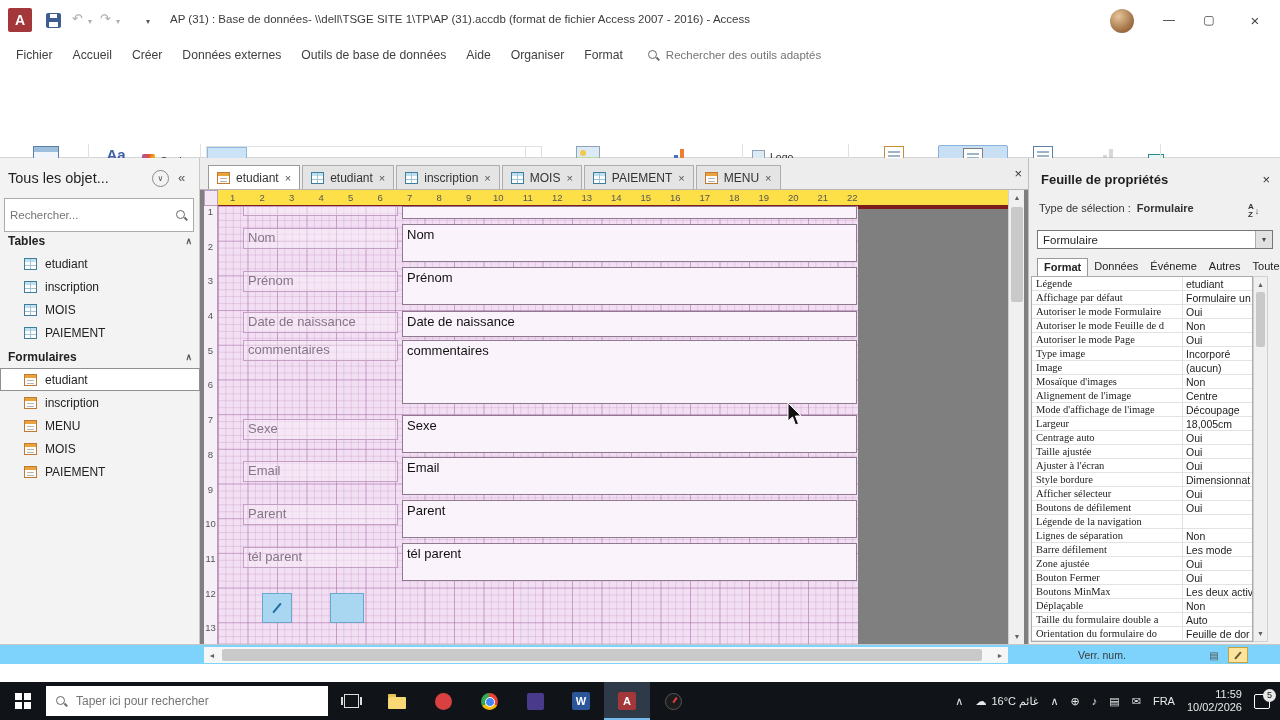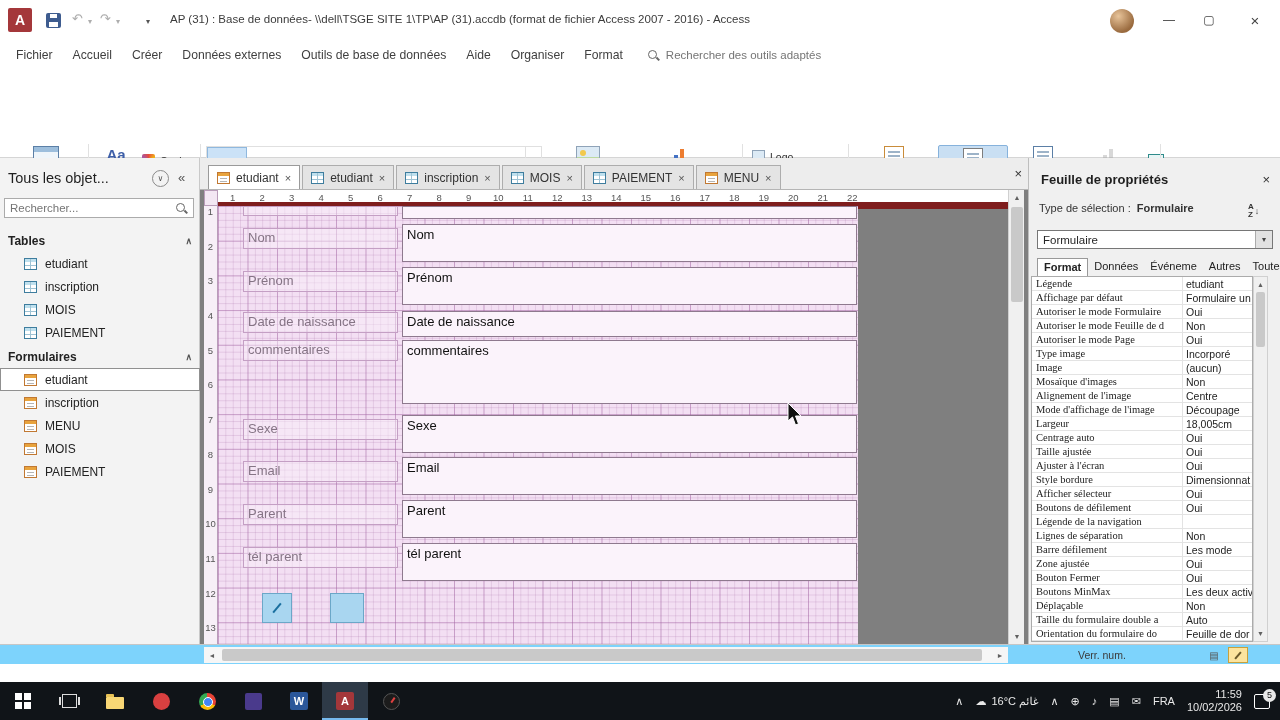--- a/index.html
+++ b/index.html
@@ -68,42 +68,42 @@
 .ic-card.blue{border-color:#5B7FA6;}
 .ic-card::after{content:"";position:absolute;left:3px;right:3px;top:4px;height:1.5px;background:#9DB3C8;box-shadow:0 4px 0 #9DB3C8,0 8px 0 #9DB3C8,0 12px 0 #9DB3C8;}
 .mini-tool{position:absolute;width:16px;height:15px;border:1px solid #2E8B8B;background:#E8F5F5;}
 .ribbon-collapse{position:absolute;left:1248px;top:136px;font-size:10px;color:#555;}
 
 
 .navpane{left:0;top:158px;width:200px;height:486px;background:#F3F3F3;border-right:1px solid #C9C9C9;}
 .nav-title{position:absolute;left:8px;top:12px;font-size:14.5px;color:#1f1f1f;white-space:nowrap;}
 .circbtn{position:absolute;width:17px;height:17px;border:1px solid #8a8a8a;border-radius:50%;display:flex;align-items:center;justify-content:center;font-size:8px;color:#555;}
 .nav-collapse{position:absolute;left:178px;top:12px;font-size:13px;color:#555;}
-.nav-search{position:absolute;left:4px;top:40px;width:190px;height:20px;background:#fff;border:1px solid #ABABAB;display:flex;align-items:center;padding:0 5px;}
+.nav-search{position:absolute;left:4px;top:40px;width:190px;height:34px;background:#fff;border:1px solid #ABABAB;display:flex;align-items:center;padding:0 5px;}
 .nav-search input{flex:1;font-size:11.5px;color:#7a7a7a;}
 .nav-sect{position:absolute;left:0;width:200px;height:22px;display:flex;align-items:center;padding:0 8px;font-size:12px;font-weight:bold;color:#222;}
 .nav-sect .chev{margin-left:auto;font-size:9px;color:#555;}
 .nav-item{position:absolute;left:0;width:200px;height:23px;display:flex;align-items:center;gap:8px;padding-left:24px;font-size:12px;color:#222;}
 .nav-item.selected{background:#fff;outline:1px solid #909090;outline-offset:-1px;}
 .ic-table-s{width:13px;height:12px;flex:none;border:1px solid #3E7D9E;background:
  linear-gradient(90deg,transparent 5px,#9FC3D4 5px 6px,transparent 6px),
  linear-gradient(transparent 6px,#9FC3D4 6px 7px,transparent 7px),
  linear-gradient(#BFE0EE 0 3px,#fff 3px);}
 .ic-form-s{width:13px;height:12px;flex:none;border:1px solid #C17832;background:linear-gradient(#E8A33D 0 3px,#fff 3px);position:relative;}
 .ic-form-s::after{content:"";position:absolute;left:2px;right:2px;top:5px;height:1px;background:#B5B5B5;box-shadow:0 3px 0 #B5B5B5;}
 
 
 .docarea{left:200px;top:158px;width:828px;height:486px;background:#7F7F7F;}
 .tabstrip{position:absolute;left:0;top:0;width:828px;height:32px;background:#EDEDED;border-bottom:1px solid #B5B5B5;display:flex;align-items:flex-end;padding-left:8px;}
 .doctab{height:24px;display:flex;align-items:center;gap:6px;padding:0 8px;background:#E4E4E4;border:1px solid #ADADAD;border-bottom:none;font-size:12px;color:#333;margin-right:2px;white-space:nowrap;}
 .doctab.active{background:#fff;border-color:#9a9a9a;}
 .tabx{font-size:11px;color:#555;}
 .strip-close{position:absolute;right:6px;top:8px;font-size:13px;color:#333;}
 .rcorner{position:absolute;left:4px;top:32px;width:14px;height:16px;background:#F3E7F3;border:1px solid #B99CB9;}
-.hruler{position:absolute;left:18px;top:32px;width:790px;height:19px;background:#ffffff;border-bottom:7px solid #7f1d1d;white-space:nowrap;overflow:hidden;}
+.hruler{position:absolute;left:18px;top:32px;width:790px;height:19px;background:#fde047;border-bottom:4px solid #7f1d1d;white-space:nowrap;overflow:hidden;}
 .hruler span{display:inline-block;width:29.5px;text-align:center;font-size:9.5px;color:#555;line-height:16px;}
 .vruler{position:absolute;left:4px;top:48px;width:14px;height:438px;background:#F7EFF7;border-right:1px solid #B99CB9;overflow:hidden;}
 .vruler span{display:block;height:34.7px;font-size:9.5px;color:#555;text-align:center;line-height:12px;}
 .canvas{position:absolute;left:18px;top:48px;width:640px;height:438px;background-color:#F3DFF3;
  background-image:
   linear-gradient(rgba(160,95,160,.40) 1px,transparent 1px),
   linear-gradient(90deg,rgba(160,95,160,.40) 1px,transparent 1px),
   linear-gradient(rgba(160,100,160,.20) 1px,transparent 1px),
   linear-gradient(90deg,rgba(160,100,160,.20) 1px,transparent 1px);
  background-size:29.5px 34.7px,29.5px 34.7px,7.375px 6.94px,7.375px 6.94px;}
@@ -611,20 +611,24 @@
 
   <div class="abs taskbar">
     <div class="tb-start">
         <span class="win-logo">
           <i></i>
           <i></i>
           <i></i>
           <i></i>
         </span>
       </div>
+    <div class="tb-search">
+      <span class="search-glyph"></span>
+      <input placeholder="Taper ici pour rechercher" style="">
+    </div>
     <div class="tb-icon">
         <span class="tv-shape"></span>
       </div>
     <div class="tb-icon">
         <span class="folder-shape"></span>
       </div>
     <div class="tb-icon">
         <span class="redapp-shape"></span>
       </div>
     <div class="tb-icon">

